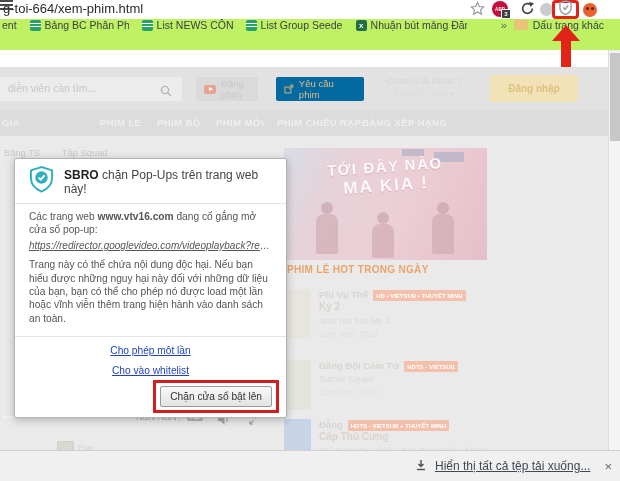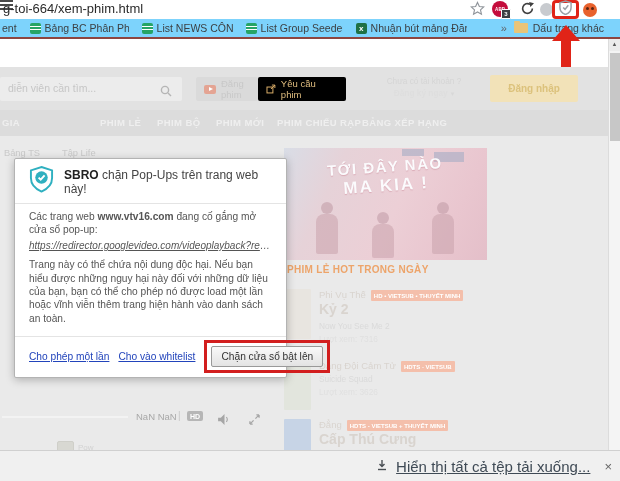--- a/index.html
+++ b/index.html
@@ -20,22 +20,22 @@
   #ext-gray{left:540px;top:3px;width:13px;height:13px;border-radius:50%;background:#c8cbcf;}
   #ext-highlight{position:absolute;left:552px;top:0;width:27px;height:19px;border:3px solid #e02418;
        border-radius:4px;box-sizing:border-box;display:flex;align-items:center;justify-content:center;background:#fff;}
   #ext-orange{left:583px;top:3px;width:14px;height:14px;border-radius:50%;background:#e8622d;position:absolute;}
   #ext-orange i{position:absolute;top:4px;width:3px;height:3px;border-radius:50%;background:#5a2410;}
   #ext-orange i.e1{left:3px;} #ext-orange i.e2{left:8px;}
   #menu{left:603px;top:4px;width:13px;display:block;}
   #menu b{display:block;height:2px;background:#4a4a4a;margin-bottom:2px;}
 
   
-  #bookmarks{position:absolute;top:19px;left:0;width:620px;height:18px;background:#7dd3fc;z-index:39;
-       display:flex;align-items:center;font-size:10.5px;color:#3c4043;}
+  #bookmarks{position:absolute;top:19px;left:0;width:620px;height:31px;background:#bef264;z-index:39;
+       display:flex;align-items:flex-start;font-size:10.5px;color:#3c4043;}
   .bm{display:flex;align-items:center;gap:4px;margin-left:13px;cursor:default;}
   .bm:first-child{margin-left:2px;}
   .bm-label{white-space:nowrap;overflow:hidden;}
   .w0{max-width:16px;} .w1{max-width:84px;} .w2{max-width:76px;} .w3{max-width:82px;} .w4{max-width:96px;}
   .sheets,.excel{width:11px;height:11px;border-radius:2px;flex:0 0 auto;}
   .sheets{background:linear-gradient(#26a466 0 3px,#ffffff 3px 4px,#26a466 4px 6px,#ffffff 6px 7px,#26a466 7px);}
   .excel{background:#1f7145;color:#fff;font-size:8px;font-weight:bold;line-height:11px;text-align:center;}
   #bm-right{margin-left:auto;display:flex;align-items:center;gap:7px;padding-right:16px;}
   #bm-chevron{color:#5f6368;font-size:11px;}
   #other-bm{display:flex;align-items:center;gap:5px;}
@@ -48,21 +48,21 @@
   #site{position:absolute;top:39px;left:0;width:608px;height:411px;background:#eaeaea;z-index:1;overflow:hidden;margin-top:28px;}
   #site-header{position:absolute;top:0;left:0;width:100%;height:43px;background:#e2e2e2;}
   #search-box{position:absolute;left:0;top:10px;width:182px;height:24px;background:#ececec;border-radius:2px;}
   #search-box input{border:none;background:transparent;outline:none;width:144px;padding:5px 0 0 8px;
        font-size:10.5px;color:#c2c2c2;font-family:inherit;}
   #search-box input::placeholder{color:#c6c6c6;}
   #search-ico{position:absolute;right:10px;top:6px;}
   .hd-btn{position:absolute;top:10px;height:24px;display:flex;align-items:center;gap:5px;padding:0 8px;
        background:#dadada;border-radius:2px;font-size:9.5px;color:#c8c8c8;box-sizing:border-box;}
   #btn-upload{left:196px;width:62px;}
-  #btn-request{left:258px;width:88px;background:#000000;color:#e0bd7f;}
+  #btn-request{left:276px;width:88px;background:#0369a1;color:#e0bd7f;}
   .play-ico{width:12px;height:9px;background:#e4a493;border-radius:2px;position:relative;flex:0 0 auto;}
   .play-ico::after{content:"";position:absolute;left:4.5px;top:2px;border-left:4px solid #fff;
        border-top:2.5px solid transparent;border-bottom:2.5px solid transparent;}
   #account{position:absolute;left:372px;top:8px;width:104px;text-align:center;font-size:8.3px;line-height:1.45;}
   #account .l1{color:#d5d5d5;}
   #account .l2{color:#dedede;font-weight:bold;}
   #account .caret{font-size:7px;color:#d8d8d8;margin-left:3px;}
   #account .caret::before{content:"▾";}
   #btn-login{position:absolute;left:490px;top:8px;width:88px;height:27px;background:#f2e2b8;border-radius:2px;
        display:flex;align-items:center;justify-content:center;font-size:10px;font-weight:bold;color:#dcc27c;}
@@ -87,24 +87,24 @@
   .f1{left:32px;} .f2{left:88px;bottom:2px;height:34px;} .f3{left:148px;}
 
   #sec-head{position:absolute;left:287px;top:197px;font-size:10px;font-weight:bold;color:#eda46a;letter-spacing:.3px;text-align:right;}
 
   
   .movie{position:absolute;left:284px;width:206px;display:flex;gap:8px;}
   #m1{top:222px;} #m2{top:293px;} #m3{top:352px;}
   .thumb{width:27px;height:50px;border-radius:1px;flex:0 0 auto;}
   #m1 .thumb{background:#e8e5e0;} #m2 .thumb{background:#e2e5dd;} #m3 .thumb{background:#c7d4e6;}
   .m-info{flex:1;font-size:8.3px;line-height:1.35;min-width:0;}
-  .m-l1{display:inline-block;font-size:9.5px;font-weight:normal;color:#d9d4cf;line-height:1.25;vertical-align:top;}
+  .m-l1{display:inline-block;font-size:9.5px;font-weight:bold;color:#d9d4cf;line-height:1.25;vertical-align:top;}
   .badge{display:inline-block;background:#f4bfab;color:#fff;font-size:6px;font-weight:bold;
        padding:1.5px 3px;margin-left:5px;border-radius:1px;white-space:nowrap;vertical-align:top;margin-top:1px;}
-  .m-l2{font-size:14px;font-weight:bold;color:#d9d4cf;line-height:1.25;}
+  .m-l2{font-size:10px;font-weight:bold;color:#d9d4cf;line-height:1.25;}
   .m-sub{color:#dadada;margin-top:2px;}
   .m-views{color:#e0e0e0;margin-top:2px;}
 
   
   #pctrl{position:absolute;left:0;top:342px;width:284px;height:16px;}
   #pline{position:absolute;left:2px;top:7px;width:126px;height:2px;background:#f3f3f3;}
   #ptime{position:absolute;left:136px;top:2px;font-size:9.5px;color:#a8a8a8;}
   #psep{position:absolute;left:178px;top:1px;font-size:10px;color:#c8c8c8;}
   #phd{position:absolute;left:187px;top:2px;background:#b6b6b6;color:#fff;font-size:7px;font-weight:bold;
        padding:1.5px 3px;border-radius:2px;}
@@ -118,38 +118,38 @@
   #popup{position:absolute;left:14px;top:158px;width:271px;background:#fff;border:1px solid #b3b3b3;
        border-radius:2px;box-shadow:0 2px 8px rgba(0,0,0,.25);z-index:50;color:#555;}
   .p-header{display:flex;align-items:center;gap:10px;padding:7px 14px 6px;border-bottom:1px solid #e4e4e4;}
   .p-title{font-size:12px;color:#444;}
   .p-title b{color:#222;}
   .p-body{padding:6px 14px 4px;font-size:10.2px;line-height:1.32;}
   #p-url{display:block;font-style:italic;text-decoration:underline;color:#555;white-space:nowrap;
        overflow:hidden;text-overflow:ellipsis;margin:2px 0 6px;font-size:10px;cursor:pointer;}
   .p-warning{margin-top:3px;}
   .p-footer{display:flex;align-items:center;gap:9px;padding:8px 14px 10px;border-top:1px solid #e4e4e4;
-       margin-top:7px;font-size:10.2px;}
+       margin-top:7px;font-size:10.2px;flex-direction:column;}
   .p-link{color:#2244bb;text-decoration:underline;cursor:pointer;white-space:nowrap;}
   .btn-red-wrap{margin-left:auto;border:3px solid #d21e1e;padding:3px 4px;margin-right:-7px;
        margin-top:-5px;margin-bottom:-6px;}
   #block-btn{font-size:10.2px;font-family:inherit;padding:4px 9px;color:#333;border:1px solid #999;
        border-radius:2px;background:linear-gradient(#f9f9f9,#e3e3e3);white-space:nowrap;cursor:pointer;}
 
   
   #anno-arrow{position:absolute;left:552px;top:25px;width:28px;z-index:60;}
   .a-head{width:0;height:0;border-left:14px solid transparent;border-right:14px solid transparent;
        border-bottom:16px solid #e02418;}
   .a-shaft{width:10px;height:26px;background:#e02418;margin:0 auto;}
 
   
   #dlbar{position:absolute;bottom:0;left:0;width:620px;height:30px;background:#f0f0f0;
        border-top:1px solid #d0d0d0;z-index:45;display:flex;align-items:center;}
   #dl-right{margin-left:auto;display:flex;align-items:center;gap:8px;padding-right:8px;}
-  #dl-link{font-size:15px;color:#3f4a55;text-decoration:underline;cursor:pointer;}
+  #dl-link{font-size:12px;color:#3f4a55;text-decoration:underline;cursor:pointer;}
   #dl-close{font-size:13px;color:#666;margin-left:6px;cursor:pointer;}
 
   
   #scrollbar{position:absolute;right:0;top:39px;width:12px;height:411px;background:#f4f4f4;
        border-left:1px solid #dcdcdc;box-sizing:border-box;z-index:10;}
   #scroll-up{height:12px;background:#ececec;text-align:center;cursor:pointer;}
   #scroll-up::before{content:"▲";font-size:6px;color:#5a5a5a;line-height:11px;display:block;}
   #scroll-thumb{position:absolute;left:1px;top:14px;width:10px;height:88px;background:#c7c7c7;cursor:pointer;}
 </style>
 </head>
@@ -261,21 +261,21 @@
     <div id="site-nav">
       <span class="nav-item n0">GIA</span>
       <span class="nav-item n1">PHIM LẺ</span>
       <span class="nav-item n2">PHIM BỘ</span>
       <span class="nav-item n3">PHIM MỚI</span>
       <span class="nav-item n4">PHIM CHIẾU RẠP</span>
       <span class="nav-item n5">BẢNG XẾP HẠNG</span>
     </div>
 
     <span class="tab" id="tab1">Bảng TS</span>
-    <span class="tab" id="tab2">Tập Life</span>
+    <span class="tab" id="tab2">Tập Squad</span>
 
     <div id="banner">
       <span class="blk blk1"></span>
       <span class="blk blk2"></span>
       <div class="banner-text">
         <div id="bt1">TỚI ĐÂY NÀO</div>
         <div id="bt2">MA KIA !</div>
       </div>
       <span class="fig f1"></span>
       <span class="fig f2"></span>

